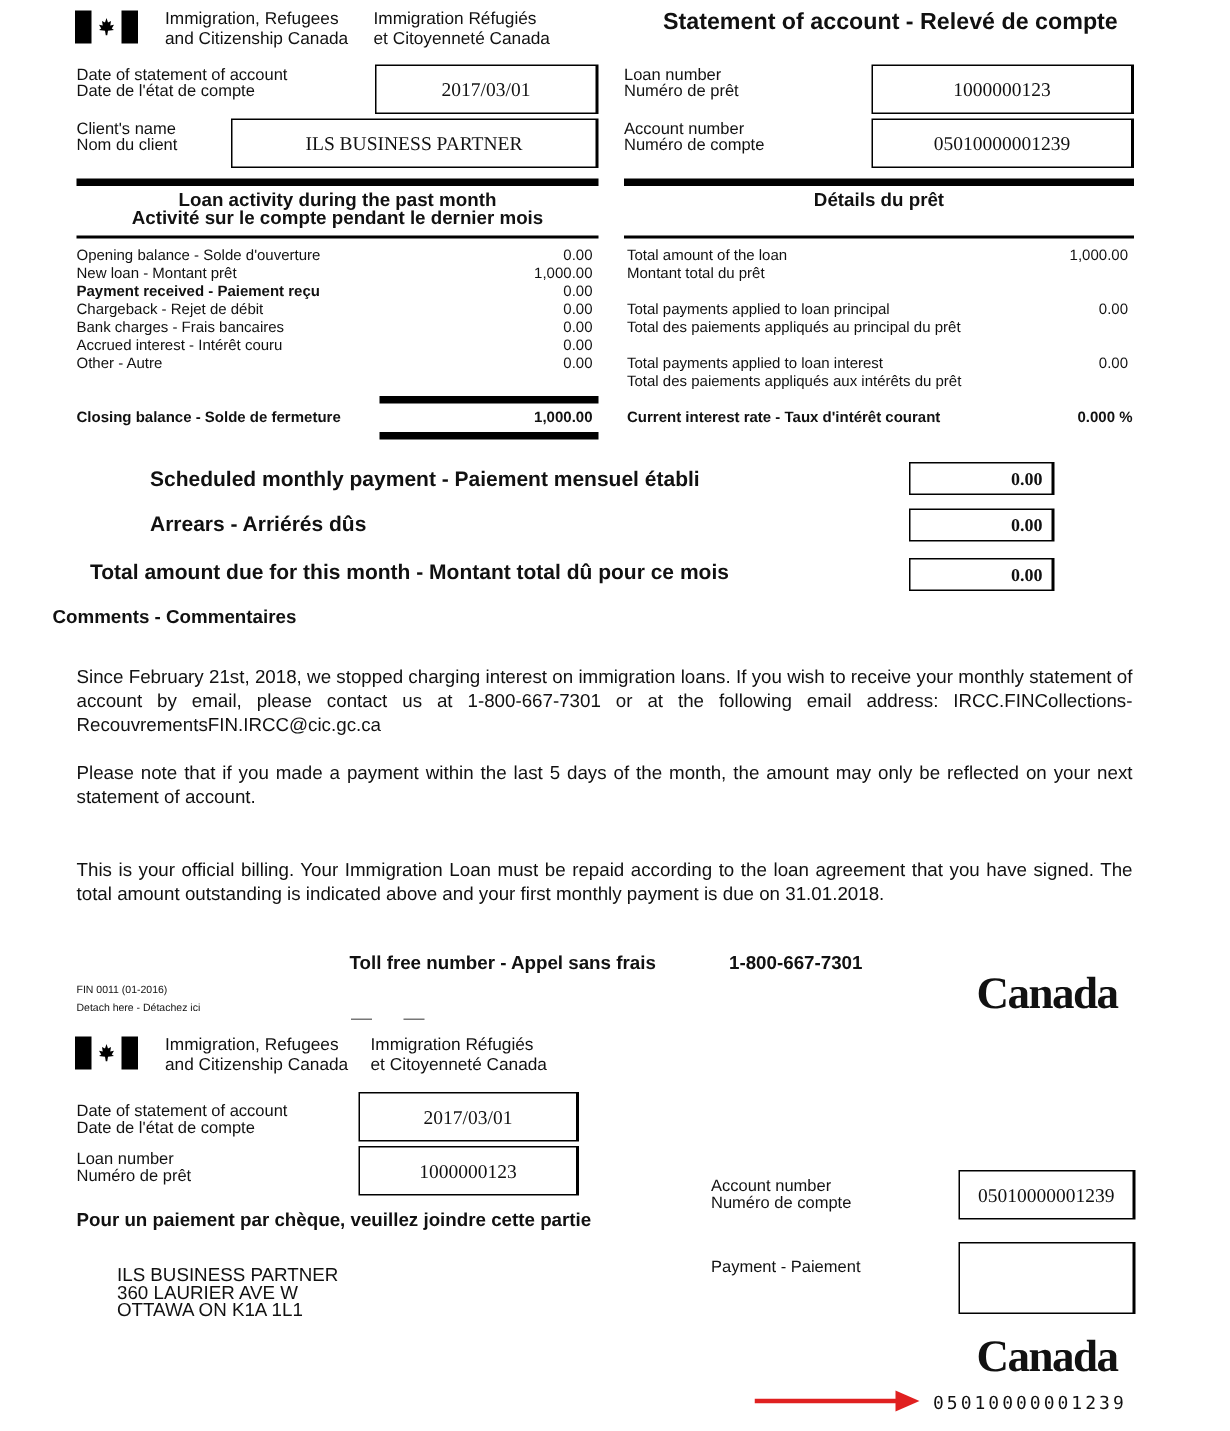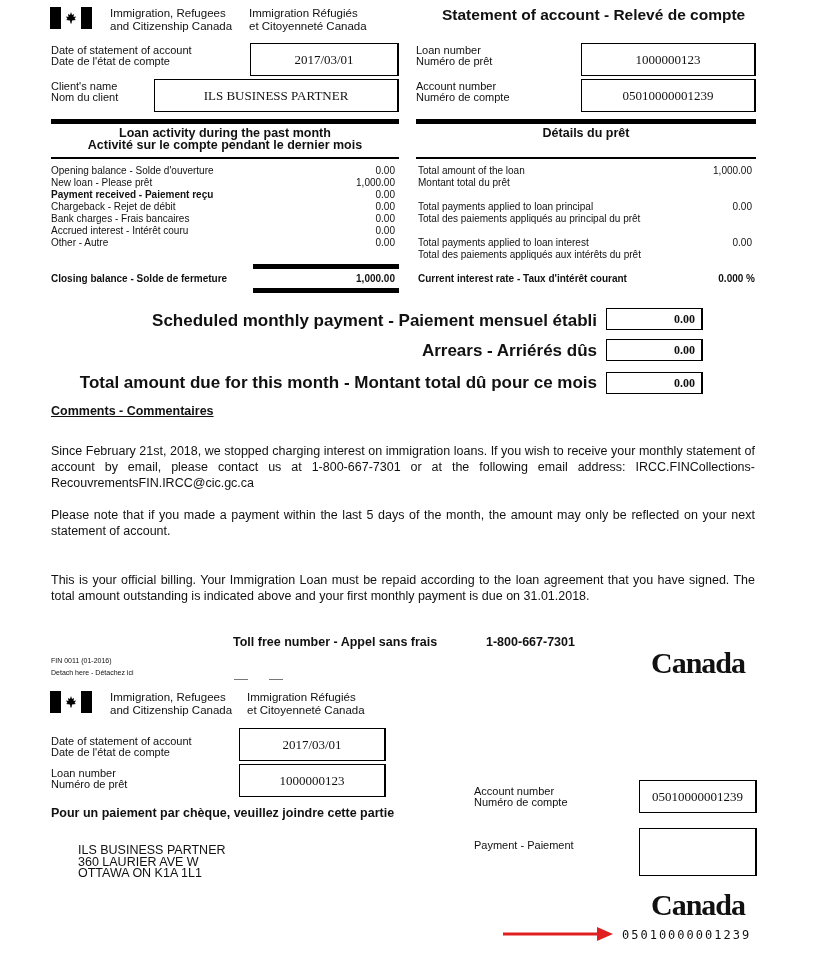--- a/index.html
+++ b/index.html
@@ -13,21 +13,21 @@
   .dept { font-size:11.5px; line-height:13px; }
   .box { position:absolute; border:1px solid #000; border-right-width:2px; display:flex; align-items:center; justify-content:center;
          font-family:"Liberation Serif", serif; font-size:13px; }
   .thick { position:absolute; height:5px; background:#000; }
   .thin { position:absolute; height:2px; background:#000; }
   .sechead { position:absolute; text-align:center; font-weight:bold; font-size:12.5px; line-height:12px; }
   .row { position:absolute; font-size:10px; line-height:12px; }
   .val { position:absolute; font-size:10px; line-height:12px; text-align:right; }
   .paybox { position:absolute; border:1px solid #000; border-right-width:2px; font-family:"Liberation Serif", serif; font-weight:bold; font-size:12px;
             text-align:right; padding-right:6px; box-sizing:border-box; line-height:20px; }
-  .paylabel { position:absolute; font-weight:bold; font-size:17px; text-align:right; }
+  .paylabel { position:absolute; font-weight:bold; font-size:14px; }
   .para { position:absolute; font-size:12.5px; line-height:16px; text-align:justify;margin-top:20px; }
   .canada { position:absolute; font-family:"Liberation Serif", serif; font-weight:bold; font-size:30px; letter-spacing:-1px; }
 </style>
 </head>
 <body>
 
 <div class="flag" style="left:50px;top:7px;">
   <div class="bar" style="left:0"></div>
   <div class="leaf">
       <svg width="14" height="14" viewBox="0 0 14 14">
@@ -73,21 +73,21 @@
 <div class="thick" style="left:51px;top:119px;width:348px;"></div>
 <div class="sechead" style="left:51px;top:127px;width:348px;">
   <div>Loan activity during the past month</div>
   <div>Activité sur le compte pendant le dernier mois</div>
 </div>
 <div class="thin" style="left:51px;top:157px;width:348px;"></div>
 
 <div>
   <div class="row" style="left:51px;top:165px;">Opening balance - Solde d'ouverture</div>
   <div class="val" style="left:300px;top:165px;width:95px;">0.00</div>
-  <div class="row" style="left:51px;top:177px;">New loan - Please prêt</div>
+  <div class="row" style="left:51px;top:177px;">New loan - Montant prêt</div>
   <div class="val" style="left:300px;top:177px;width:95px;">1,000.00</div>
   <div class="row" style="left:51px;top:189px;font-weight:bold;">Payment received - Paiement reçu</div>
   <div class="val" style="left:300px;top:189px;width:95px;">0.00</div>
   <div class="row" style="left:51px;top:201px;">Chargeback - Rejet de débit</div>
   <div class="val" style="left:300px;top:201px;width:95px;">0.00</div>
   <div class="row" style="left:51px;top:213px;">Bank charges - Frais bancaires</div>
   <div class="val" style="left:300px;top:213px;width:95px;">0.00</div>
   <div class="row" style="left:51px;top:225px;">Accrued interest - Intérêt couru</div>
   <div class="val" style="left:300px;top:225px;width:95px;">0.00</div>
   <div class="row" style="left:51px;top:237px;">Other - Autre</div>
@@ -127,21 +127,21 @@
 
 <div class="paylabel" style="left:100px;top:311px;width:497px;">Scheduled monthly payment - Paiement mensuel établi</div>
 <div class="paybox" style="left:606px;top:308px;width:97px;height:22px;">0.00</div>
 
 <div class="paylabel" style="left:100px;top:341px;width:497px;">Arrears - Arriérés dûs</div>
 <div class="paybox" style="left:606px;top:339px;width:97px;height:22px;">0.00</div>
 
 <div class="paylabel" style="left:60px;top:373px;width:537px;">Total amount due for this month - Montant total dû pour ce mois</div>
 <div class="paybox" style="left:606px;top:372px;width:97px;height:22px;">0.00</div>
 
-<div class="abs" style="left:51px;top:404px;font-size:12.5px;font-weight:bold;text-decoration:underline;">Comments - Commentaires</div>
+<div class="abs" style="left:35px;top:404px;font-size:12.5px;font-weight:bold;">Comments - Commentaires</div>
 <div class="para" style="left:51px;top:423px;width:704px;">Since February 21st, 2018, we stopped charging interest on immigration loans.  If you wish to receive your monthly statement of account by email, please contact us at 1-800-667-7301 or at the following email address: IRCC.FINCollections-RecouvrementsFIN.IRCC@cic.gc.ca</div>
 <div class="para" style="left:51px;top:487px;width:704px;">Please note that if you made a payment within the last 5 days of the month, the amount may only be reflected on your next statement of account.</div>
 <div class="para" style="left:51px;top:552px;width:704px;">This is your official billing. Your Immigration Loan must be repaid according to the loan agreement that you have signed. The total amount outstanding is indicated above and your first monthly payment is due on 31.01.2018.</div>
 
 <div class="abs" style="left:233px;top:635px;font-size:12.5px;font-weight:bold;">Toll free number - Appel sans frais</div>
 <div class="abs" style="left:486px;top:635px;font-size:12.5px;font-weight:bold;">1-800-667-7301</div>
 
 <div class="abs" style="left:51px;top:657px;font-size:7px;">FIN 0011 (01-2016)</div>
 <div class="abs" style="left:51px;top:669px;font-size:7px;">Detach here - Détachez ici</div>
 <div class="abs" style="left:234px;top:679px;width:14px;height:1px;background:#777;"></div>

